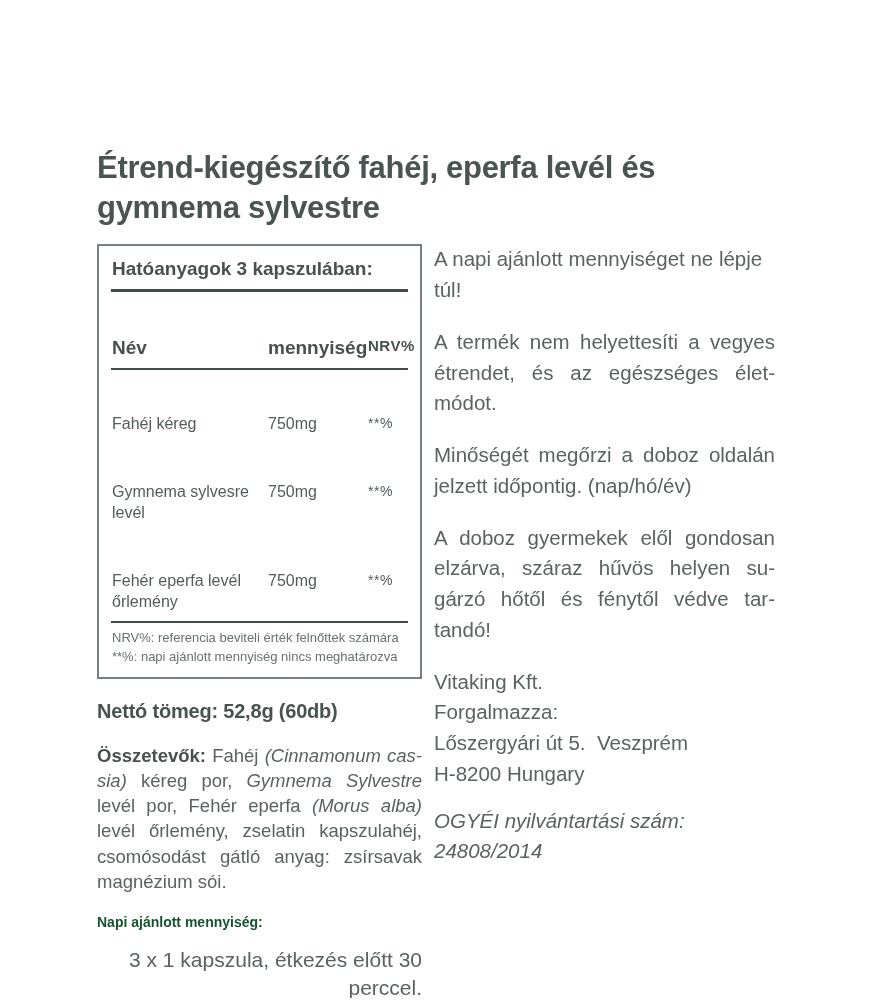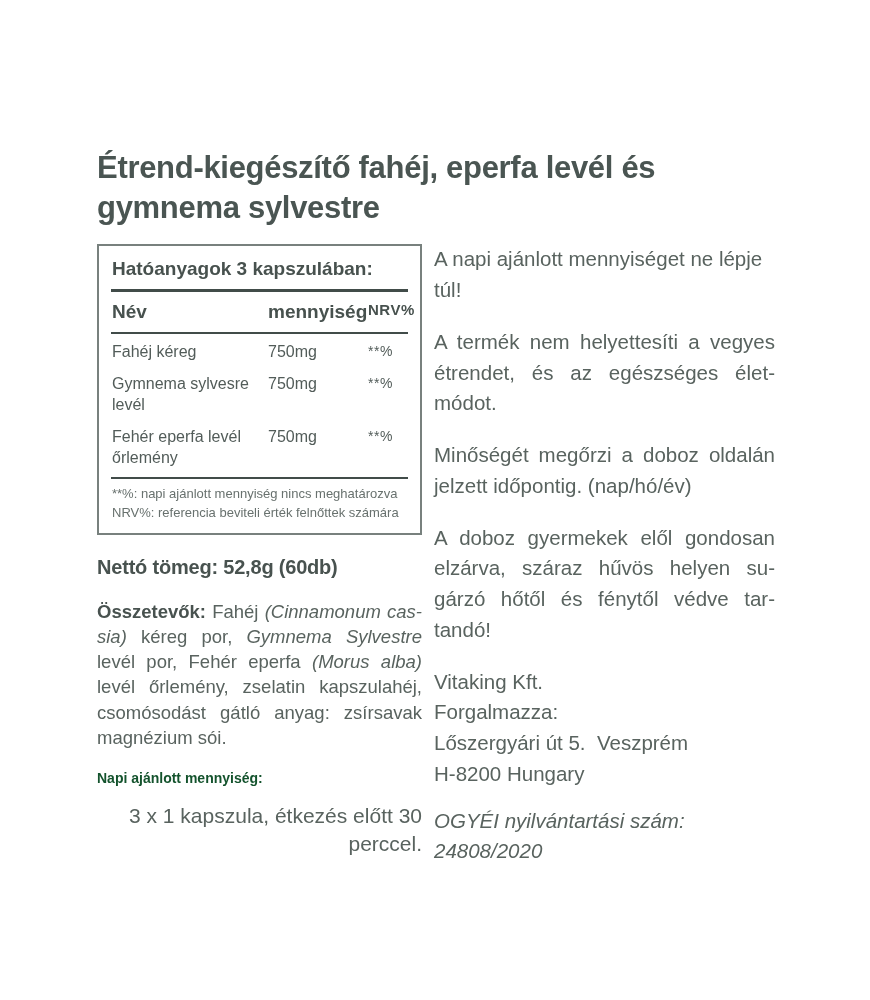--- a/index.html
+++ b/index.html
@@ -48,20 +48,21 @@
     color: #47514e;
     padding: 4px 0 9px 1px;
   }
   .rule-thick { border: 0; border-top: 3px solid #414c49; margin: 0; }
   .rule-mid   { border: 0; border-top: 2.5px solid #414c49; margin: 0; }
   .rule-thin  { border: 0; border-top: 2px solid #414c49; margin: 6px 0 0 0; }
   .tbl-grid {
     display: grid;
     grid-template-columns: 148px 92px 1fr;
     column-gap: 8px;
+    margin-top: 36px;
   }
   .tbl-head { padding: 9px 0 9px 1px; font-size: 19px; font-weight: bold; color: #47514e; }
   .tbl-row  { padding: 8px 0 3px 1px; font-size: 16px; line-height: 1.3; }
   .cell-qty { text-align: left; }
   .cell-nrv { font-size: 15px; letter-spacing: 0.5px; }
   .tbl-row .cell-nrv { font-size: 14px; }
   .tbl-notes {
     font-size: 13px;
     line-height: 1.45;
     color: #68716e;
@@ -144,22 +145,22 @@
           <div class="cell-qty">750mg</div>
           <div class="cell-nrv">**%</div>
         </div>
         <div class="tbl-grid tbl-row">
           <div class="cell-name">Fehér eperfa levél őrlemény</div>
           <div class="cell-qty">750mg</div>
           <div class="cell-nrv">**%</div>
         </div>
         <hr class="rule-thin">
         <div class="tbl-notes">
+          <div>NRV%: referencia beviteli érték felnőttek számára</div>
           <div>**%: napi ajánlott mennyiség nincs meghatározva</div>
-          <div>NRV%: referencia beviteli érték felnőttek számára</div>
         </div>
       </div>
 
       <h2 class="net-weight">Nettó tömeg: 52,8g (60db)</h2>
 
       <p class="ingredients-para"><span class="bold-label">Összetevők</span><span class="bold-label">: </span><span>Fahéj </span><span class="italic">(Cinnamonum cas­sia)</span><span> kéreg por, </span><span class="italic">Gymnema Sylvestre</span><span> levél por, Fehér eperfa </span><span class="italic">(Morus alba)</span><span> levél őrle­mény, zselatin kapszulahéj, csomósodást gátló anyag: zsírsavak magnézium sói.</span></p>
 
       <h3 class="daily-heading">Napi ajánlott mennyiség:</h3>
       <p class="daily-text">3 x 1 kapszula, étkezés előtt 30 perccel.</p>
 
@@ -172,17 +173,17 @@
       <p class="just">Minőségét megőrzi a doboz olda­lán jelzett időpontig. (nap/hó/év)</p>
       <p class="just">A doboz gyermekek elől gondosan elzárva, száraz hűvös helyen su­gárzó hőtől és fénytől védve tar­tandó!</p>
 
       <div class="distributor">
         <div>Vitaking Kft.</div>
         <div>Forgalmazza:</div>
         <div>Lőszergyári út 5.&nbsp; Veszprém</div>
         <div>H-8200 Hungary</div>
       </div>
 
-      <p class="registration">OGYÉI nyilvántartási szám: 24808/2020</p>
+      <p class="registration">OGYÉI nyilvántartási szám: 24808/2014</p>
 
     </div>
   </div>
 </div>
 
 </body></html>

